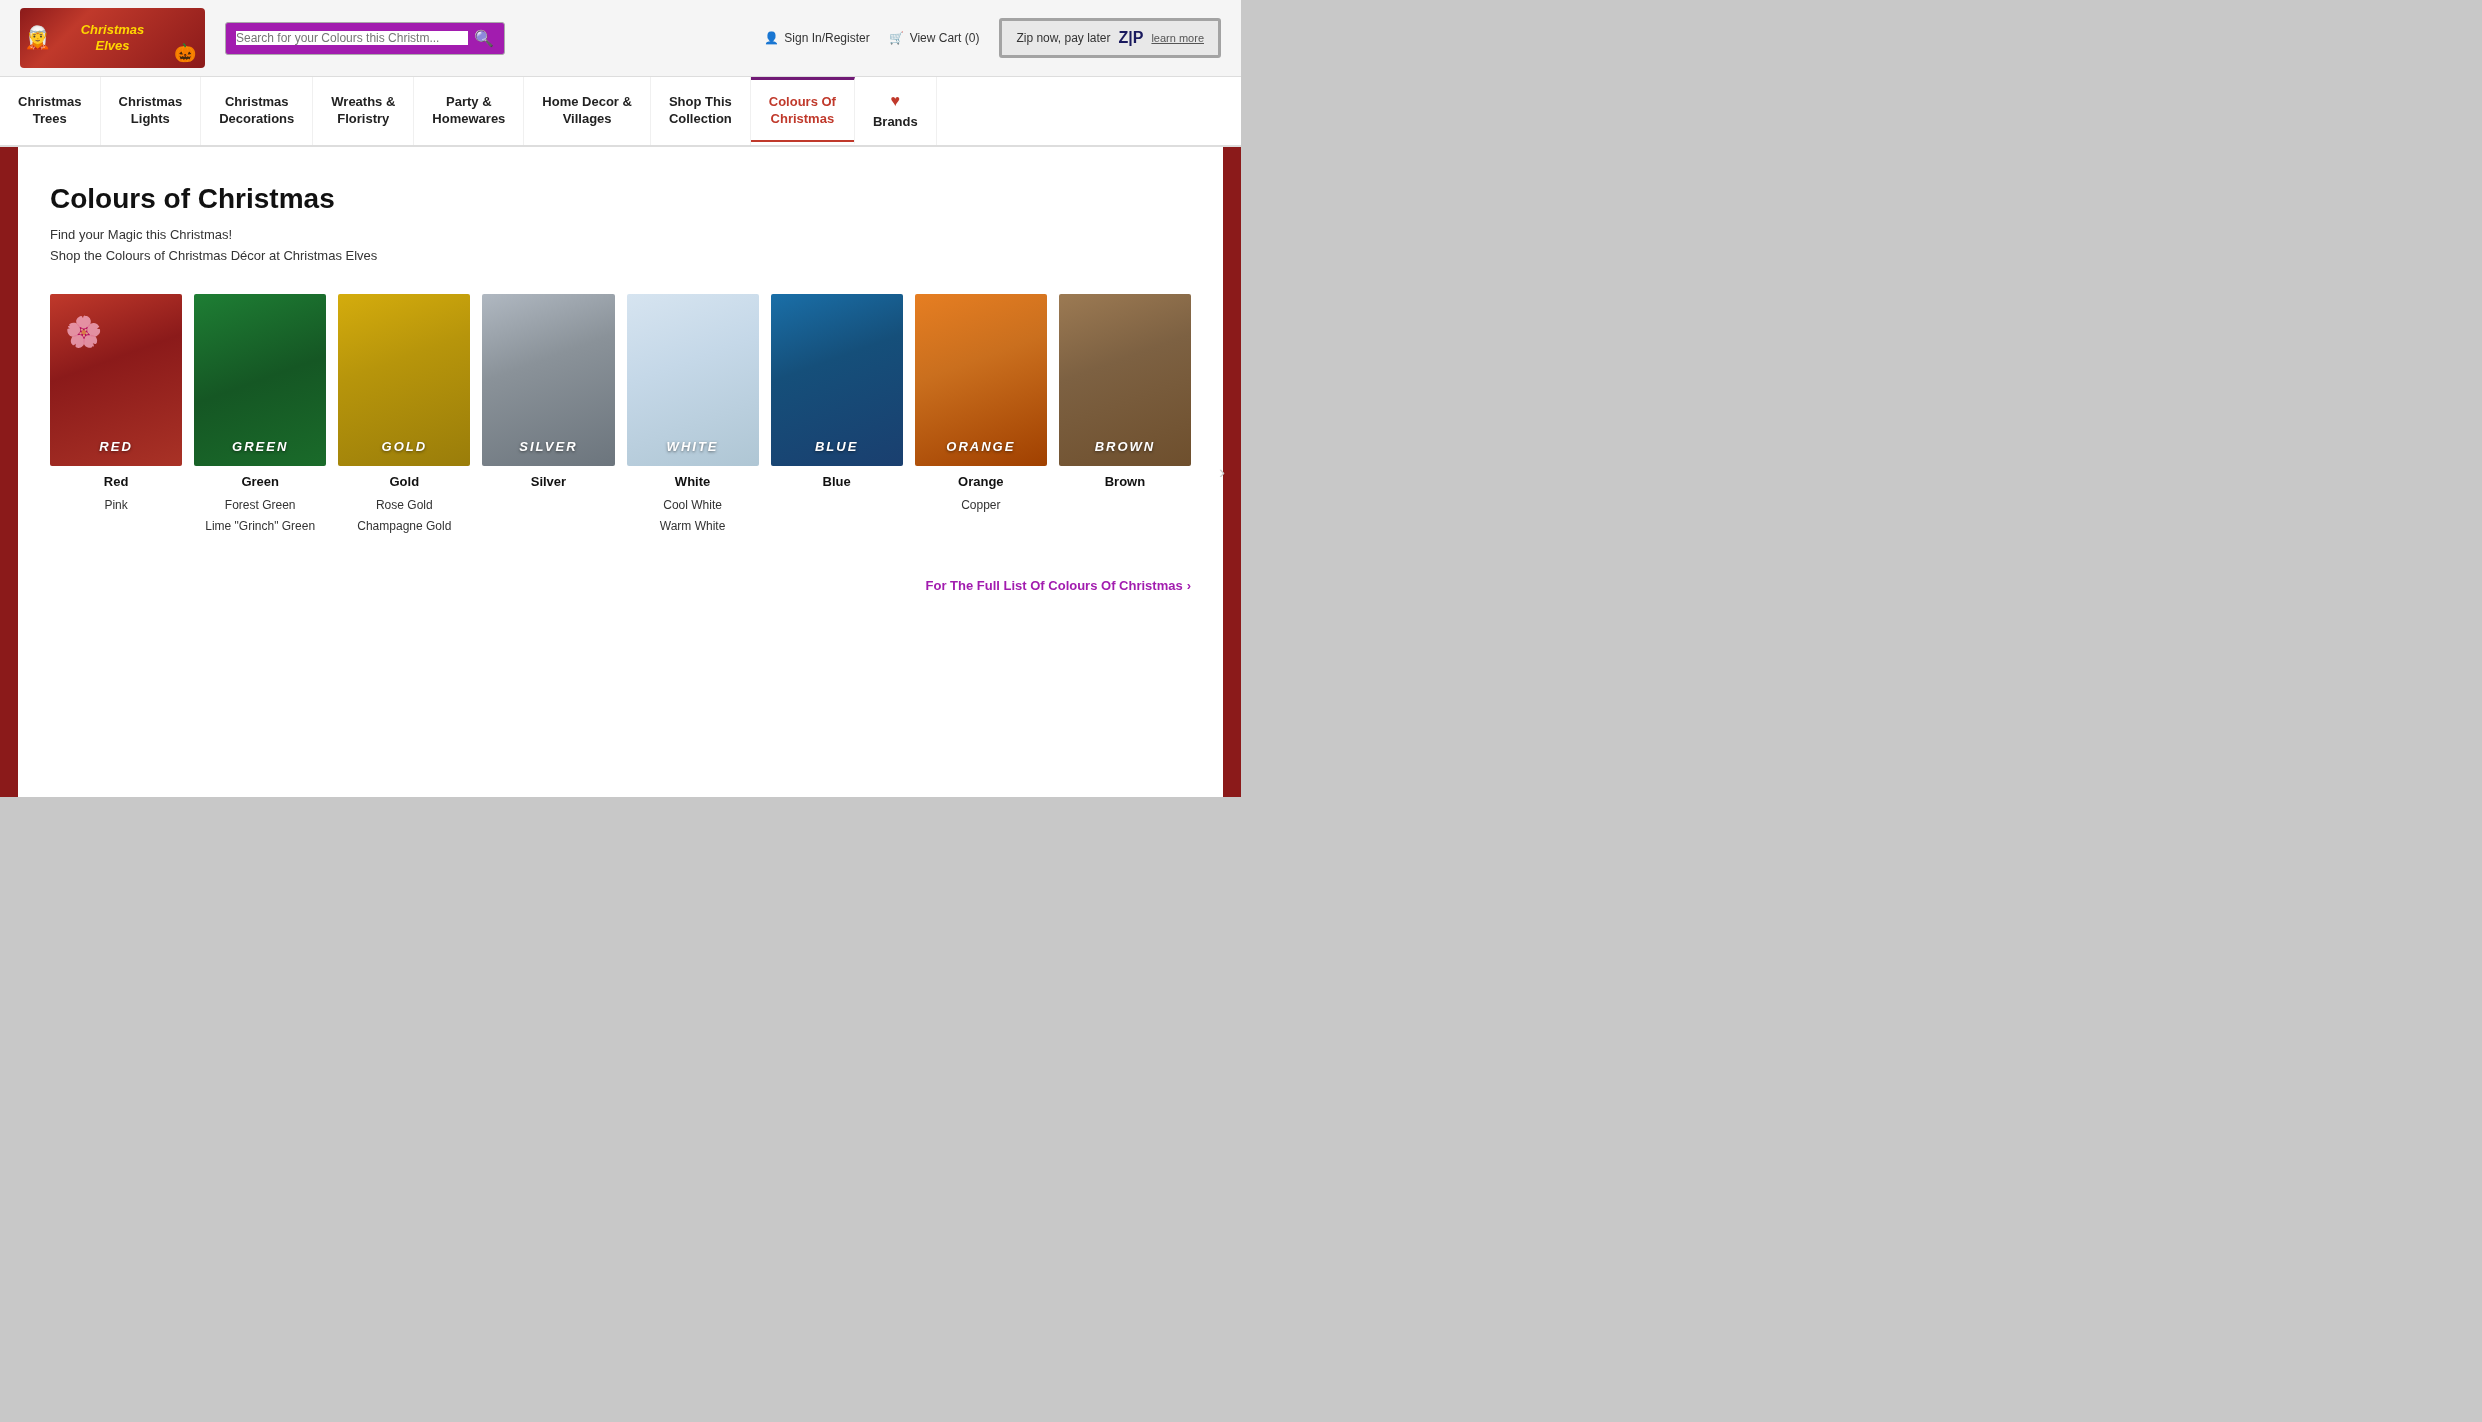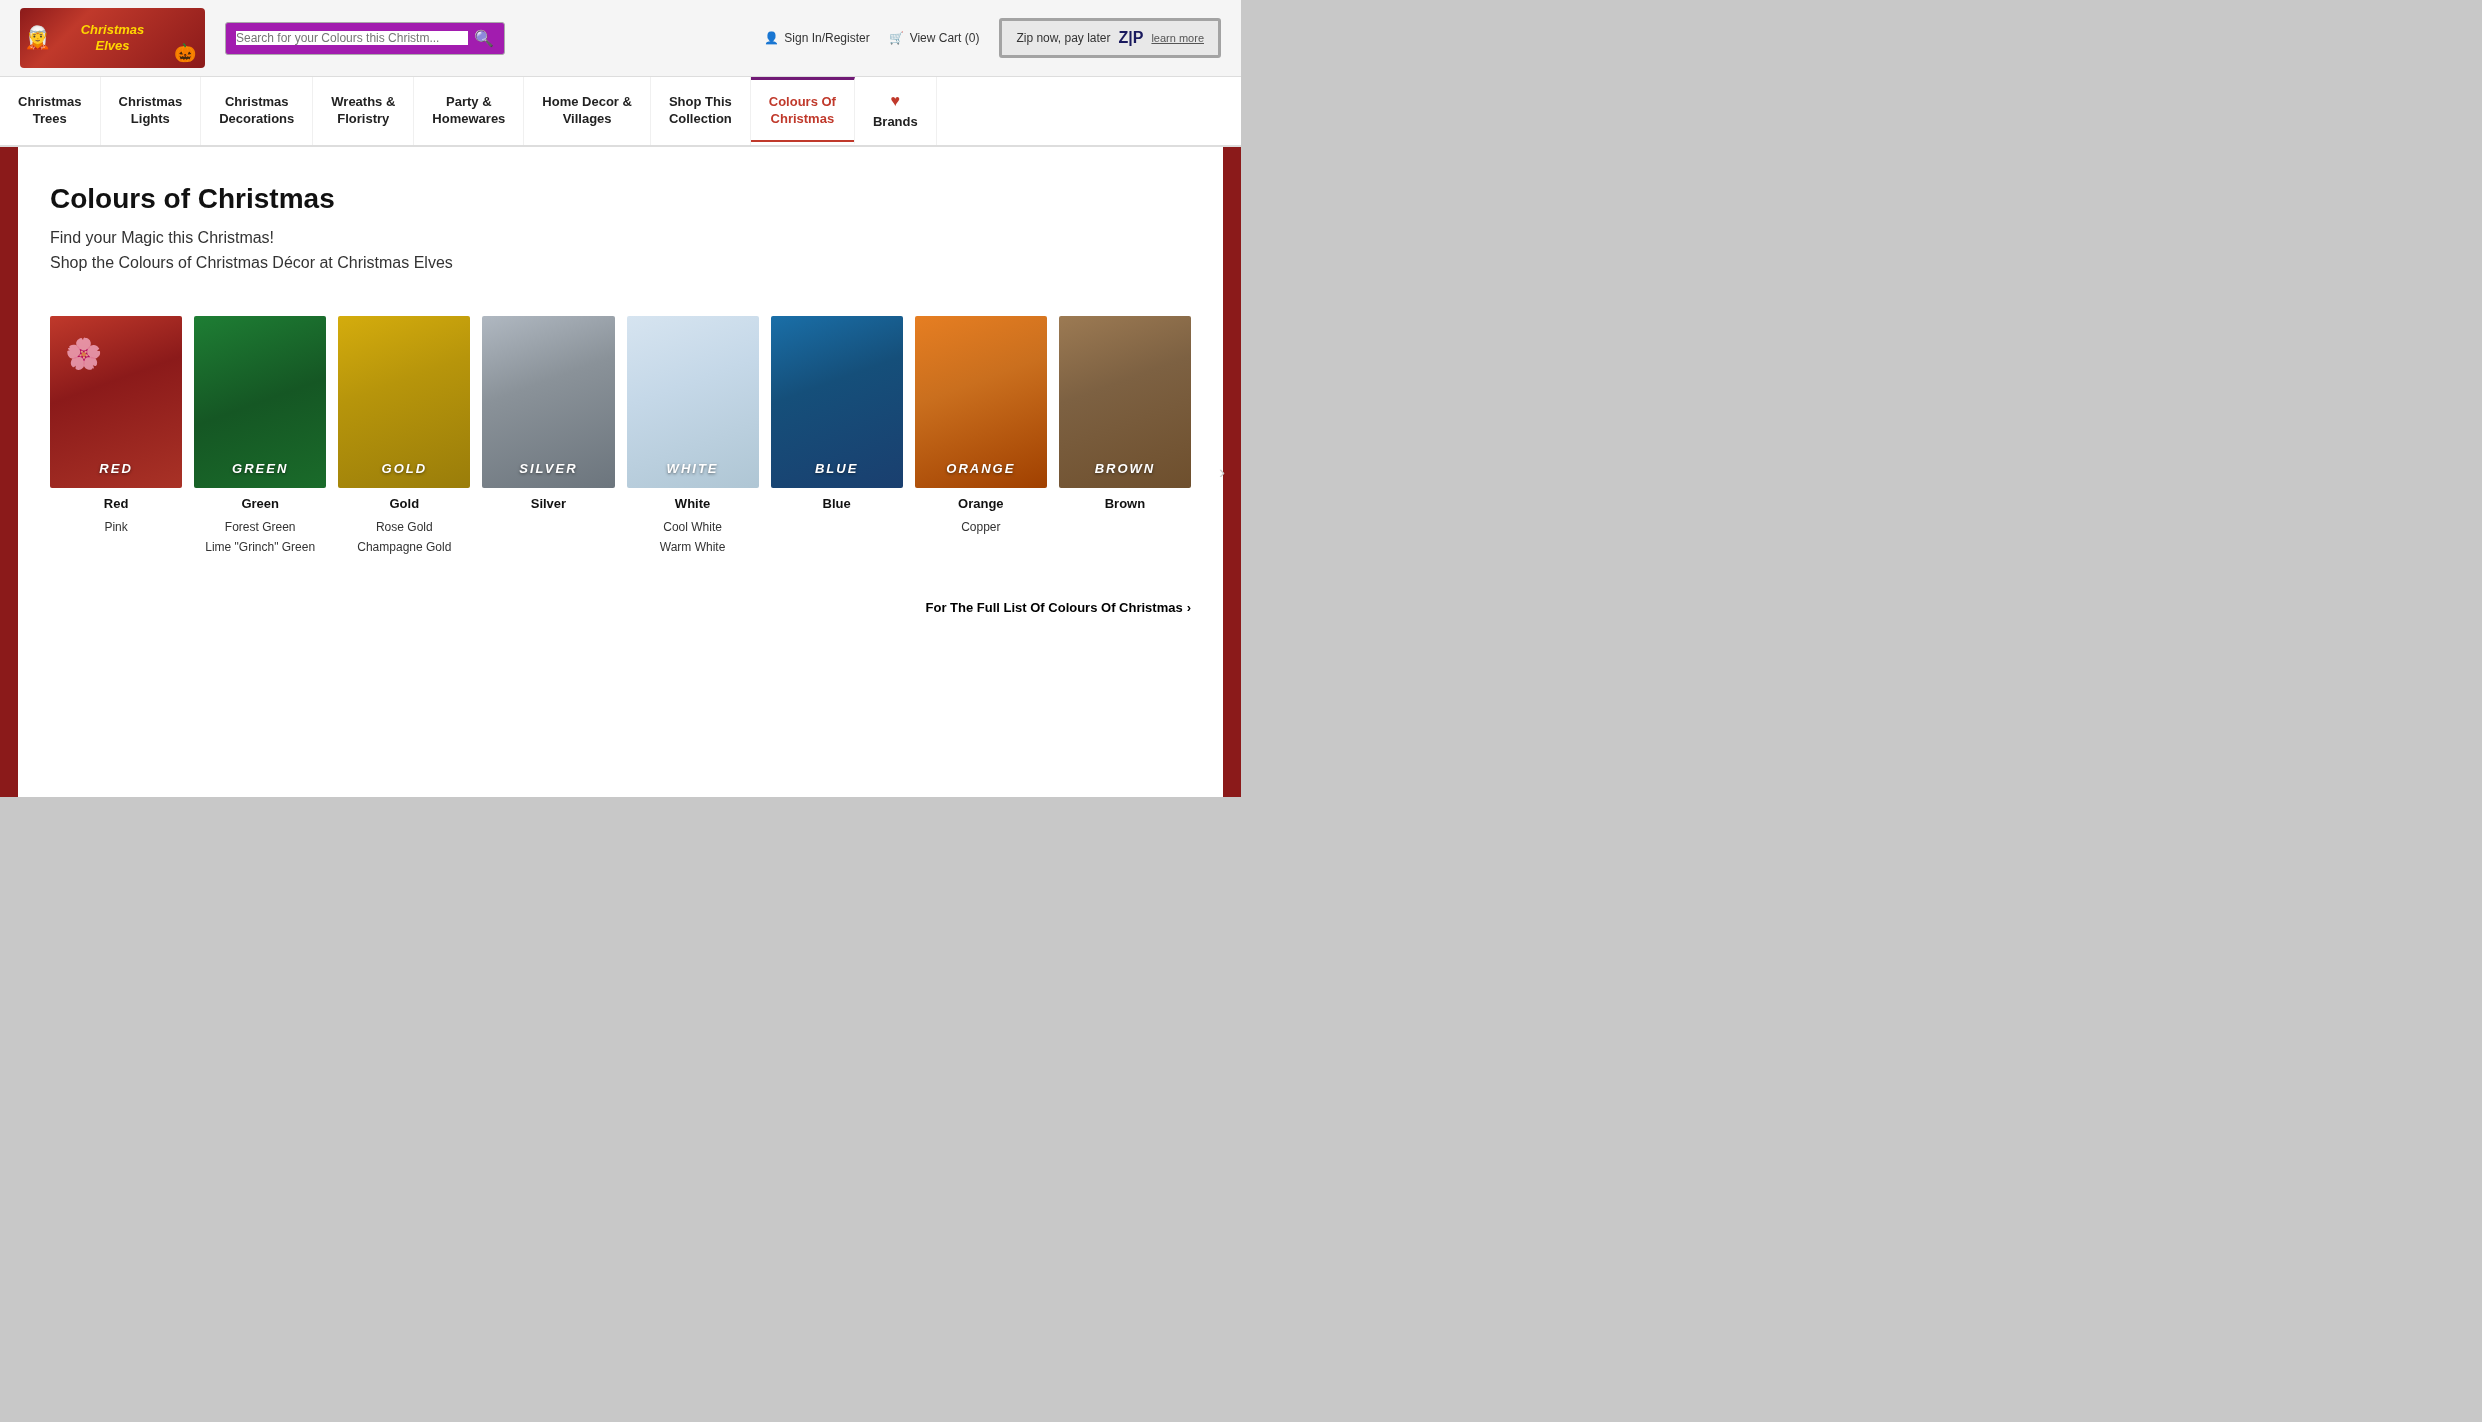--- a/index.html
+++ b/index.html
@@ -168,24 +168,24 @@
       background: white;
       padding: 36px 32px 40px;
     }
     .page-title {
       font-size: 28px;
       font-weight: bold;
       color: #111;
       margin-bottom: 10px;
     }
     .page-subtitle {
-      font-size: 16px;
+      font-size: 13px;
       color: #333;
       line-height: 1.6;
-      margin-bottom: 40px;
+      margin-bottom: 28px;
     }
 
     
     .color-grid {
       display: flex;
       gap: 12px;
       margin-bottom: 24px;
       overflow: hidden;
     }
     .color-item {
@@ -250,21 +250,21 @@
       color: #333;
       line-height: 1.7;
     }
 
     
     .full-list-row {
       text-align: right;
       padding-top: 16px;
     }
     .full-list-link {
-      color: #000000;
+      color: #a21caf;
       font-size: 13px;
       font-weight: 600;
       cursor: pointer;
       display: inline-flex;
       align-items: flex-start;
       gap: 4px;
       text-decoration: none;
     }
   </style>
 </head>

